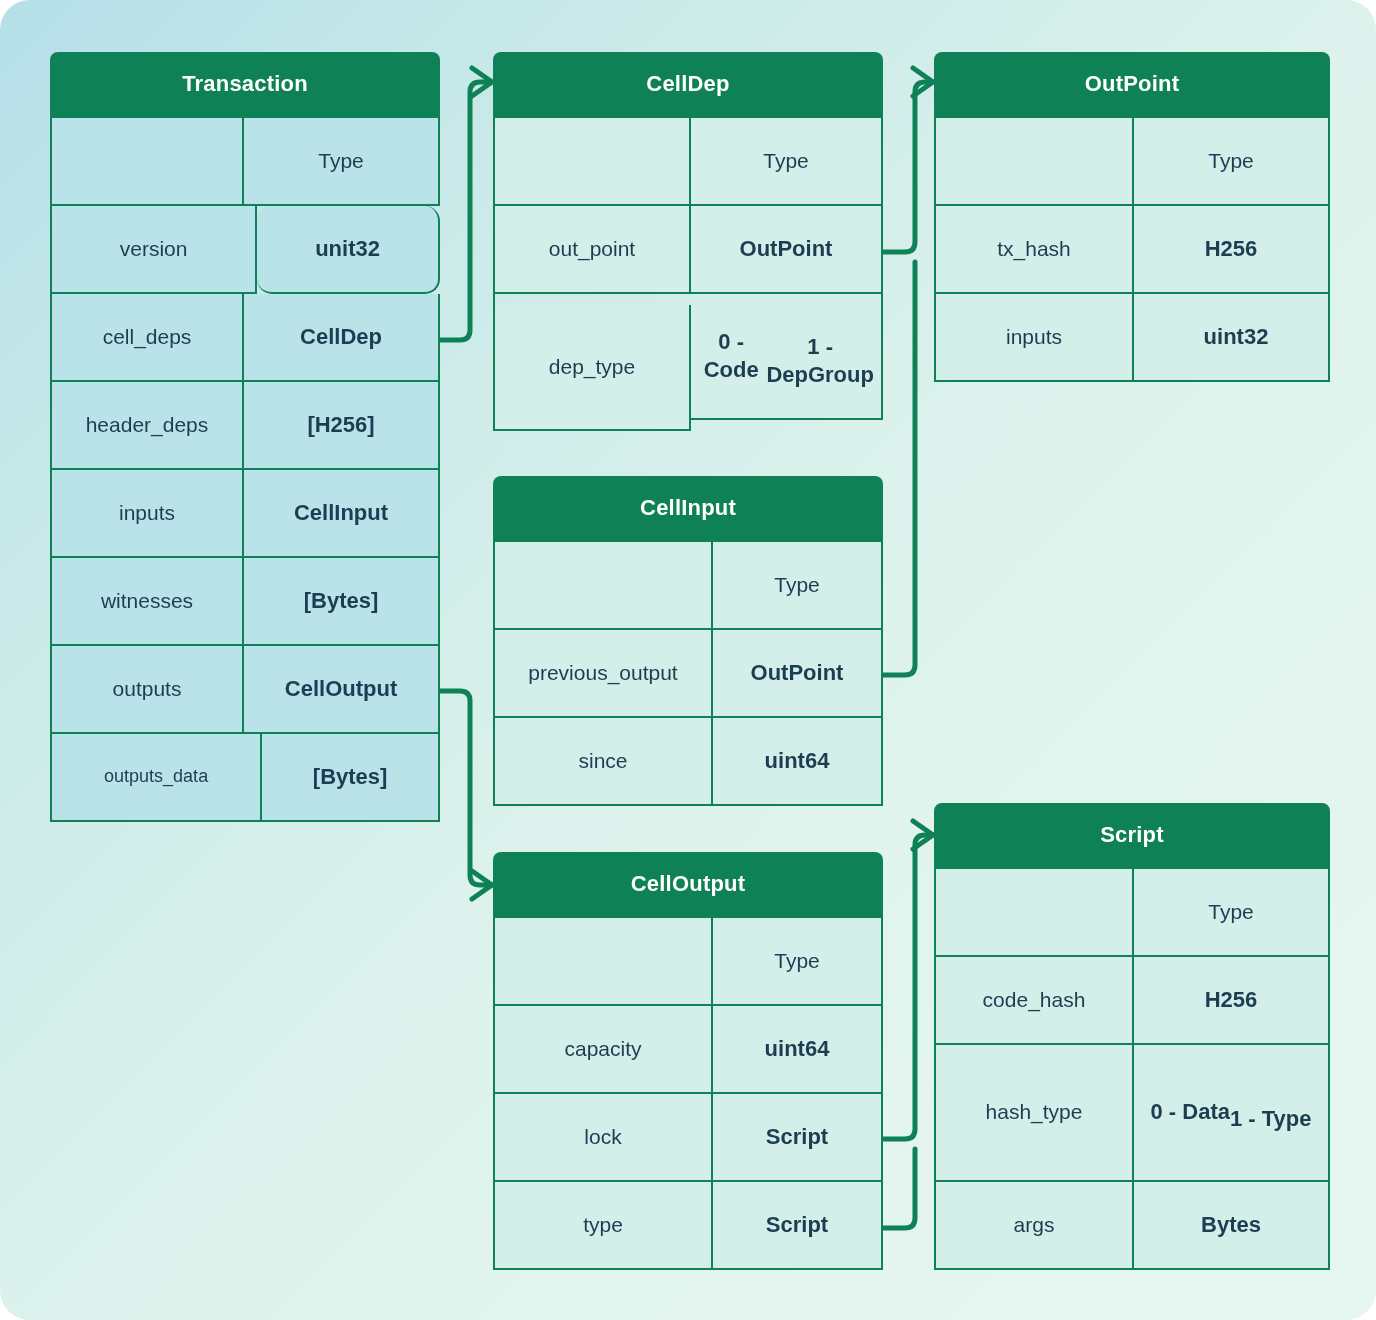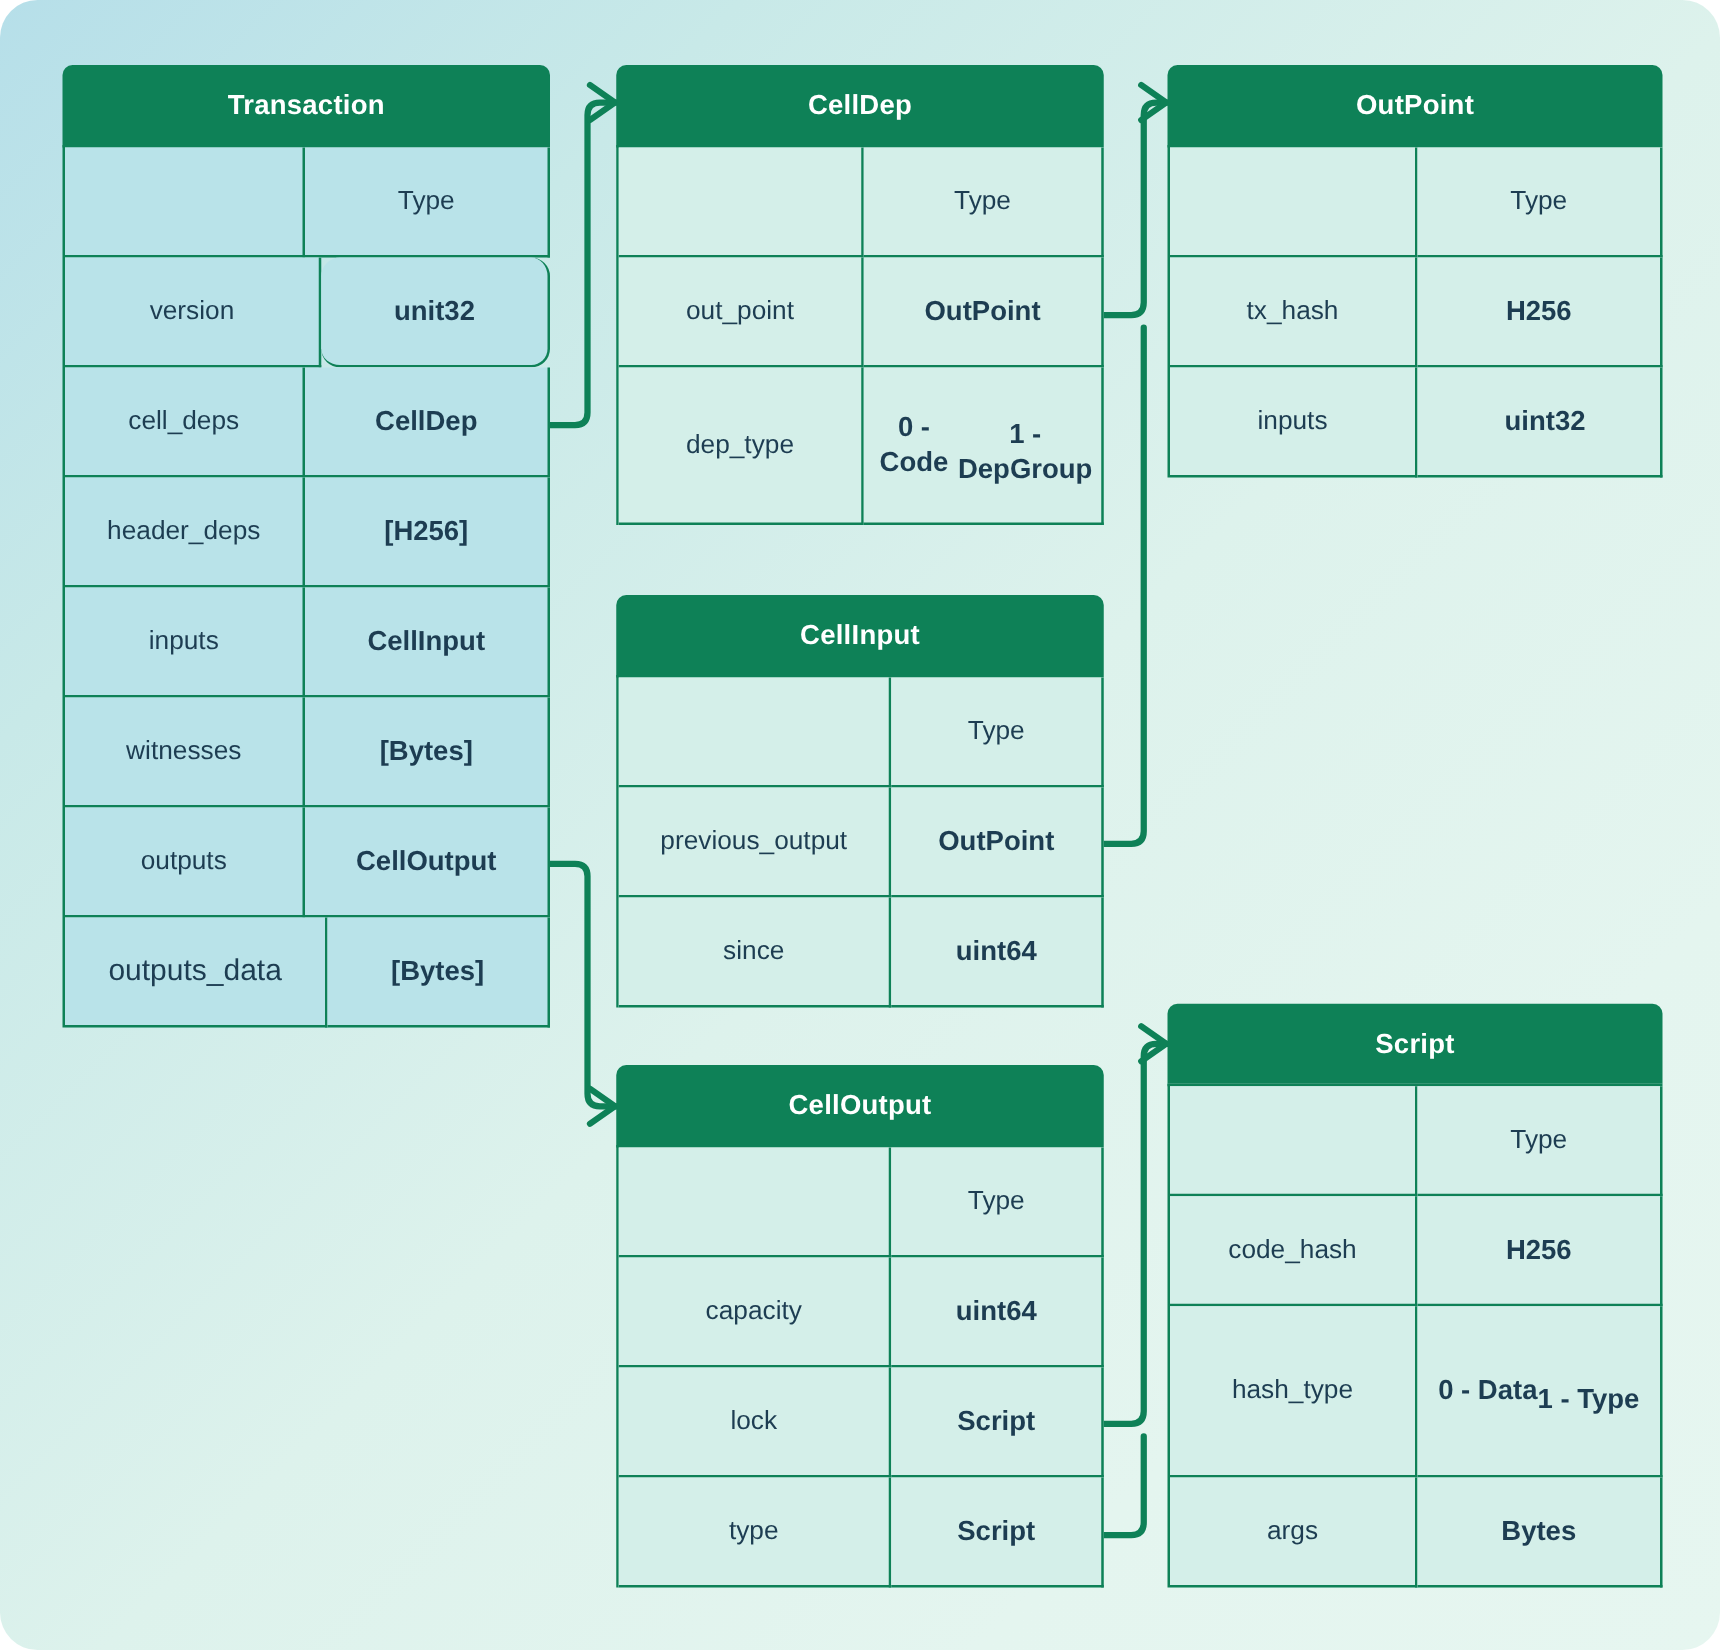--- a/index.html
+++ b/index.html
@@ -151,39 +151,39 @@
       </div>
       <div class="row">
         <div class="cell name" style="width:192px;height:88px;font-size:21px;">witnesses</div>
         <div class="cell type" style="width:196px;height:88px;font-size:22px;">[Bytes]</div>
       </div>
       <div class="row">
         <div class="cell name" style="width:192px;height:88px;font-size:21px;">outputs</div>
         <div class="cell type" style="width:196px;height:88px;font-size:22px;">CellOutput</div>
       </div>
       <div class="row">
-        <div class="cell name" style="width:232px;height:88px;font-size:24px;">outputs_data</div>
+        <div class="cell name" style="width:232px;height:88px;font-size:18px;">outputs_data</div>
         <div class="cell type" style="width:196px;height:88px;font-size:22px;">[Bytes]</div>
       </div>
     </div>
   </div>
 
   <div class="entity fill-mint" style="left:493px; top:52px; width:390px;">
     <div class="entity-header" style="height:64px; font-size:22px;">CellDep</div>
     <div class="grid">
       <div class="row">
         <div class="cell name hdr" style="width:196px;height:88px;font-size:21px;"></div>
         <div class="cell hdr" style="width:192px;height:88px;font-size:21px;">Type</div>
       </div>
       <div class="row">
         <div class="cell name" style="width:196px;height:88px;font-size:21px;">out_point</div>
         <div class="cell type" style="width:192px;height:88px;font-size:22px;">OutPoint</div>
       </div>
       <div class="row">
-        <div class="cell name" style="width:196px;height:126px;font-size:21px;">dep_type</div>
+        <div class="cell name" style="width:196px;height:126px;font-size:21px;margin-top:11px;">dep_type</div>
         <div class="cell type multiline" style="width:192px;height:126px;font-size:22px;">
           <span>0 - Code</span>
           <span style="margin-top:10px;">1 - DepGroup</span>
         </div>
       </div>
     </div>
   </div>
 
   <div class="entity fill-mint" style="left:934px; top:52px; width:396px;">
     <div class="entity-header" style="height:64px; font-size:22px;">OutPoint</div>

